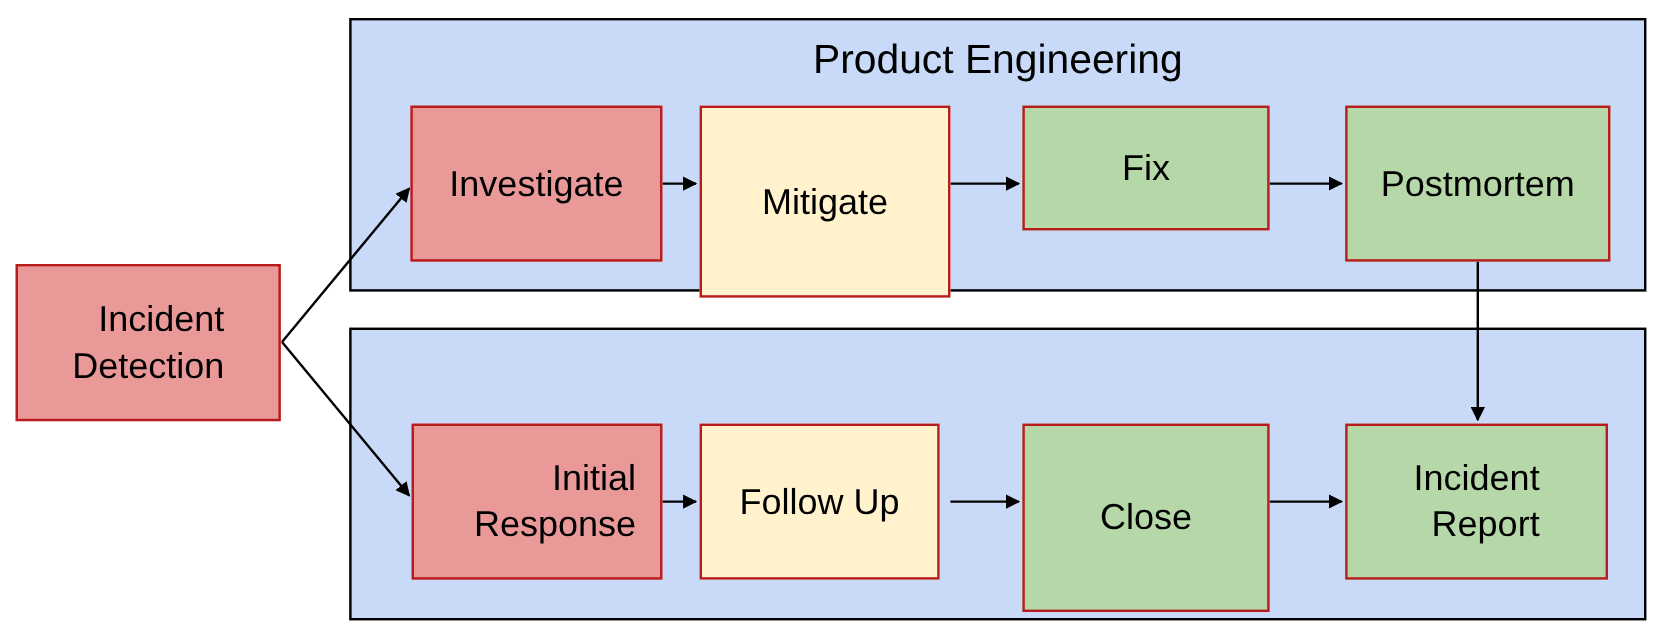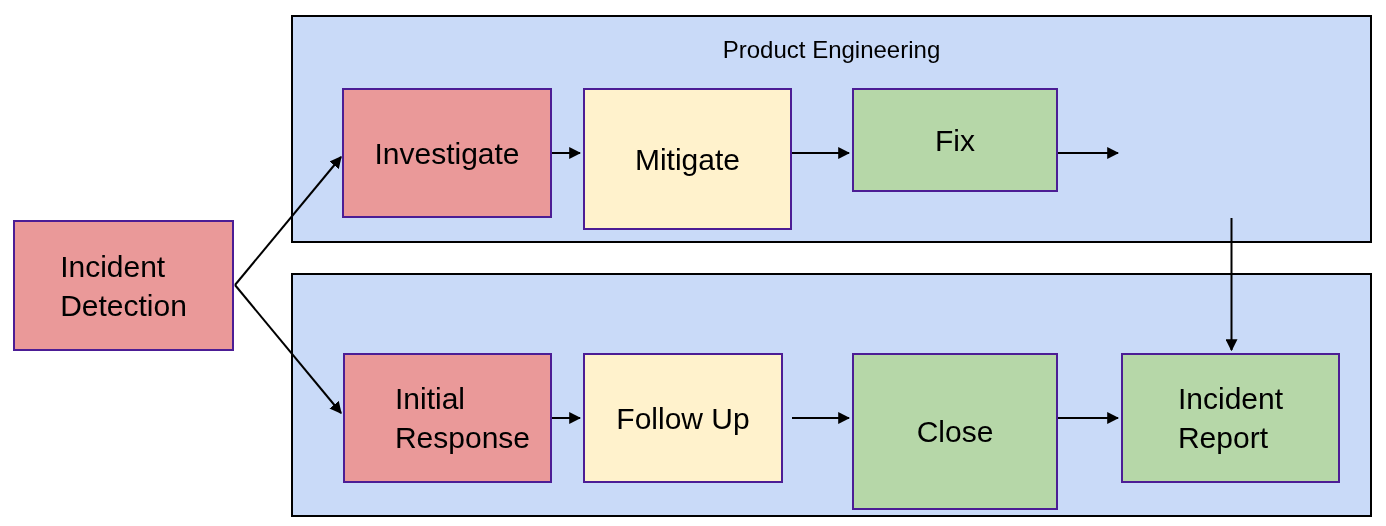--- a/index.html
+++ b/index.html
@@ -16,33 +16,33 @@
     overflow: hidden;
   }
   .lane {
     position: absolute;
     box-sizing: border-box;
     border: 2px solid #000000;
   }
   .lane-title {
     position: absolute;
     text-align: center;
-    font-size: 24px;
+    font-size: 34px;
     line-height: 36px;
     color: #000000;
     pointer-events: none;
   }
   .node {
     position: absolute;
     box-sizing: border-box;
-    border: 2px solid #4c1d95;
+    border: 2px solid #b91c1c;
     display: flex;
     align-items: center;
     justify-content: center;
-    text-align: left;
+    text-align: right;
     font-size: 30px;
     line-height: 39px;
     color: #000000;
     white-space: pre-line;
   }
   .arrows {
     position: absolute;
     left: 0;
     top: 0;
     width: 1386px;
@@ -81,24 +81,25 @@
     <line x1="552" y1="418" x2="580" y2="418" marker-end="url(#ah)"></line>
     <line x1="792" y1="418" x2="849" y2="418" marker-end="url(#ah)"></line>
     <line x1="1058" y1="418" x2="1118" y2="418" marker-end="url(#ah)"></line>
   </svg>
 
   <div class="node" style="left: 13px; top: 220px; width: 221px; height: 131px; background-color: rgb(234, 153, 153);">Incident
 Detection</div>
 
   <div class="node" style="left: 342px; top: 88px; width: 210px; height: 130px; background-color: rgb(234, 153, 153);">Investigate</div>
 
-  <div class="node" style="left: 583px; top: 88px; width: 209px; height: 142px; background-color: rgb(255, 242, 204);">Mitigate</div>
+  <div class="node" style="left: 583px; top: 88px; width: 209px; height: 160px; background-color: rgb(255, 242, 204);">Mitigate</div>
 
   <div class="node" style="left: 852px; top: 88px; width: 206px; height: 104px; background-color: rgb(182, 215, 168);">Fix</div>
 
+  <div class="node" style="left: 1121px; top: 88px; width: 221px; height: 130px; background-color: rgb(182, 215, 168);">Postmortem</div>
 
   <div class="node" style="left: 343px; top: 353px; width: 209px; height: 130px; background-color: rgb(234, 153, 153); padding-left: 30px;">Initial
 Response</div>
 
   <div class="node" style="left: 583px; top: 353px; width: 200px; height: 130px; background-color: rgb(255, 242, 204);">Follow Up</div>
 
   <div class="node" style="left: 852px; top: 353px; width: 206px; height: 157px; background-color: rgb(182, 215, 168);">Close</div>
 
   <div class="node" style="left: 1121px; top: 353px; width: 219px; height: 130px; background-color: rgb(182, 215, 168);">Incident
 Report</div>

